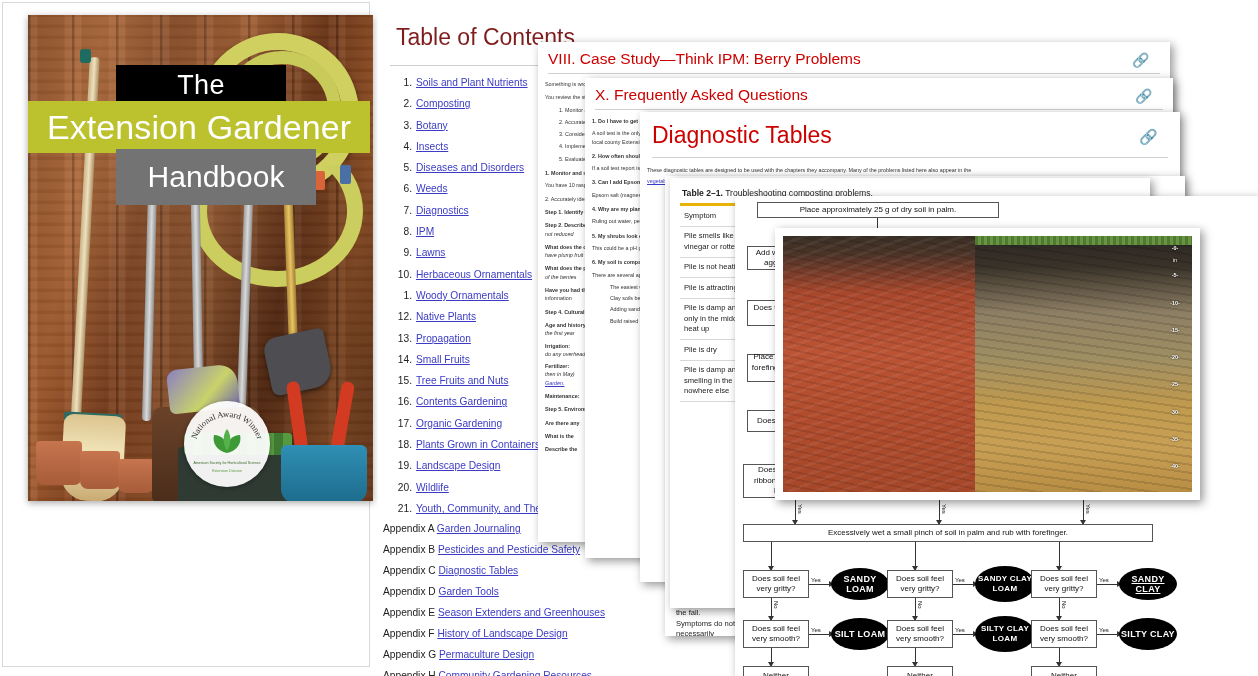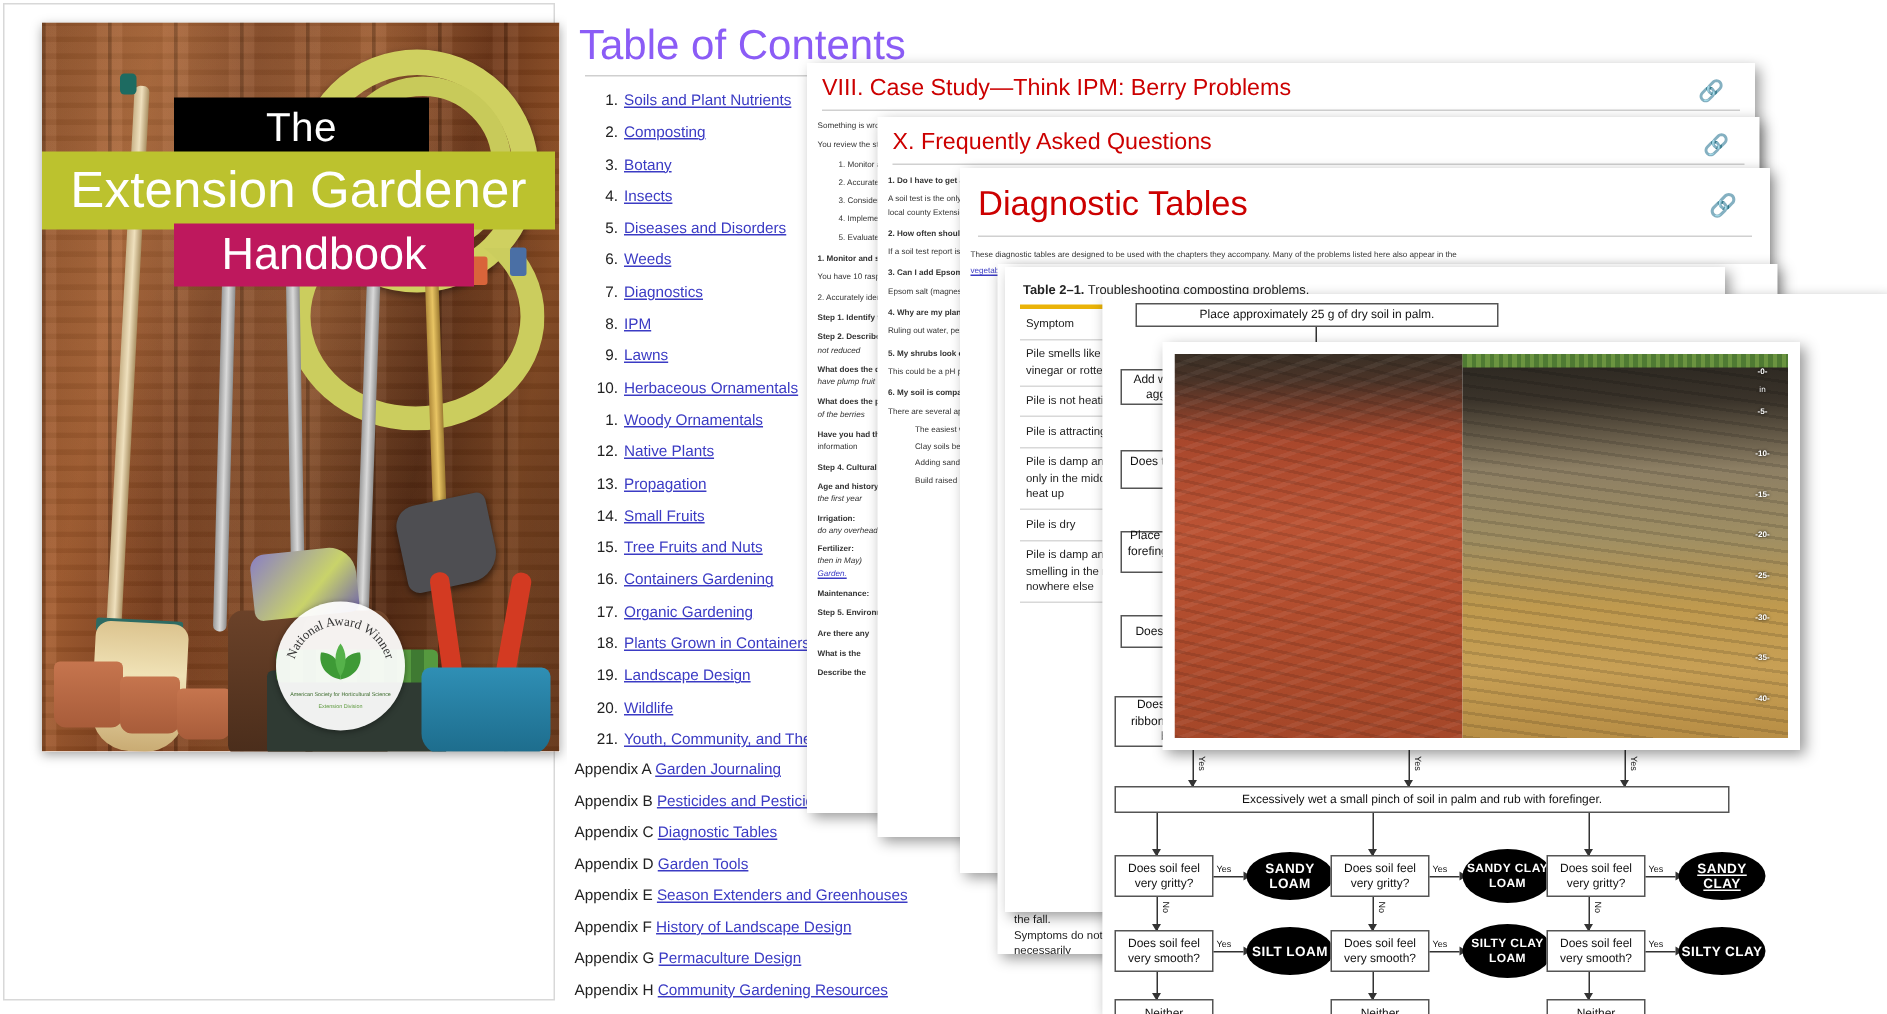--- a/index.html
+++ b/index.html
@@ -57,21 +57,21 @@
   .boot{position:absolute;left:124px;top:392px;width:58px;height:96px;background:linear-gradient(180deg,#6b4229,#4a2d1b);border-radius:10px 14px 6px 6px;}
   .boot2{position:absolute;left:174px;top:392px;width:58px;height:96px;background:linear-gradient(180deg,#7a4c2f,#52311d);border-radius:14px 10px 6px 6px;}
   .glove{position:absolute;left:140px;top:352px;width:70px;height:44px;background:linear-gradient(135deg,#8a7fc4,#c9d36a 60%,#6f64ad);border-radius:10px 18px 6px 6px;transform:rotate(-6deg);}
 
   .cover-title-the{position:absolute;left:88px;top:50px;width:170px;height:40px;background:#000;
      display:flex;align-items:center;justify-content:center;}
   .cover-title-the span{color:#fff;font-size:27px;font-weight:400;letter-spacing:.3px;}
   .cover-band{position:absolute;left:0;top:86px;width:342px;height:52px;background:#bcc22e;
      display:flex;align-items:center;justify-content:center;}
   .cover-band span{color:#ffffff;font-size:34px;font-weight:400;letter-spacing:.1px;}
-  .cover-title-hb{position:absolute;left:88px;top:134px;width:200px;height:42px;background:#be185d;
+  .cover-title-hb{position:absolute;left:88px;top:134px;width:200px;height:56px;background:#737373;
      display:flex;align-items:center;justify-content:center;}
   .cover-title-hb span{color:#fff;font-size:30px;font-weight:400;}
 
   .seal{position:absolute;left:156px;top:386px;width:86px;height:86px;border-radius:50%;
      background:rgba(255,255,255,.93);box-shadow:0 1px 4px rgba(0,0,0,.4);overflow:hidden;}
   .seal .arcw{position:absolute;inset:0;}
   .seal-sub{position:absolute;left:0;right:0;top:60px;text-align:center;font-size:3.6px;color:#3c6b2d;line-height:1.5;}
 
   
   .bullets{position:absolute;left:34px;top:512px;width:340px;}
@@ -84,21 +84,21 @@
   .doc-title{font-size:15.5px;color:#cc0000;white-space:nowrap;}
   .doc-title.big{font-size:23px;}
   .doc-rule{height:1px;background:#d0d0d0;margin-top:5px;}
   .link-ico{position:absolute;color:#4a54c8;font-size:14px;}
 
   .tiny{font-size:5.4px;color:#333;line-height:8.3px;}
   .tiny a{color:#3b3bc4;text-decoration:underline;}
 
   
   .toc{position:absolute;left:378px;top:6px;width:320px;height:664px;background:#fff;}
-  .toc h1{margin:0;font-size:28px;color:#8b5cf6;font-weight:400;padding:8px 0 4px 8px;}
+  .toc h1{margin:10px;font-size:23px;color:#7f1d1d;font-weight:400;padding:8px 0 4px 8px;}
   .toc .rule{height:1px;background:#cfcfcf;margin:0 8px 6px 12px;}
   .toc ol{margin:0;padding:0;list-style:none;}
   .toc li{font-size:10.2px;color:#222;line-height:21.3px;white-space:nowrap;padding-left:14px;}
   .toc li .num{display:inline-block;width:20px;text-align:right;margin-right:4px;color:#222;}
   .toc li a{color:#3b3bc4;text-decoration:underline;}
   .toc .apx{font-size:10.2px;color:#222;line-height:20.9px;white-space:nowrap;padding-left:5px;}
   .toc .apx a{color:#3b3bc4;text-decoration:underline;}
 
   
   #win-case{left:538px;top:42px;width:632px;height:500px;}
@@ -225,21 +225,21 @@
         <li><span class="num">6.</span><a href="#">Weeds</a></li>
         <li><span class="num">7.</span><a href="#">Diagnostics</a></li>
         <li><span class="num">8.</span><a href="#">IPM</a></li>
         <li><span class="num">9.</span><a href="#">Lawns</a></li>
         <li><span class="num">10.</span><a href="#">Herbaceous Ornamentals</a></li>
         <li><span class="num">1.</span><a href="#">Woody Ornamentals</a></li>
         <li><span class="num">12.</span><a href="#">Native Plants</a></li>
         <li><span class="num">13.</span><a href="#">Propagation</a></li>
         <li><span class="num">14.</span><a href="#">Small Fruits</a></li>
         <li><span class="num">15.</span><a href="#">Tree Fruits and Nuts</a></li>
-        <li><span class="num">16.</span><a href="#">Containers Gardening</a></li>
+        <li><span class="num">16.</span><a href="#">Contents Gardening</a></li>
         <li><span class="num">17.</span><a href="#">Organic Gardening</a></li>
         <li><span class="num">18.</span><a href="#">Plants Grown in Containers</a></li>
         <li><span class="num">19.</span><a href="#">Landscape Design</a></li>
         <li><span class="num">20.</span><a href="#">Wildlife</a></li>
         <li><span class="num">21.</span><a href="#">Youth, Community, and Therapeutic Gardening</a></li>
       </ol>
     <div id="toc-appendices">
         <div class="apx"><span>Appendix A </span><a href="#">Garden Journaling</a></div>
         <div class="apx"><span>Appendix B </span><a href="#">Pesticides and Pesticide Safety</a></div>
         <div class="apx"><span>Appendix C </span><a href="#">Diagnostic Tables</a></div>

